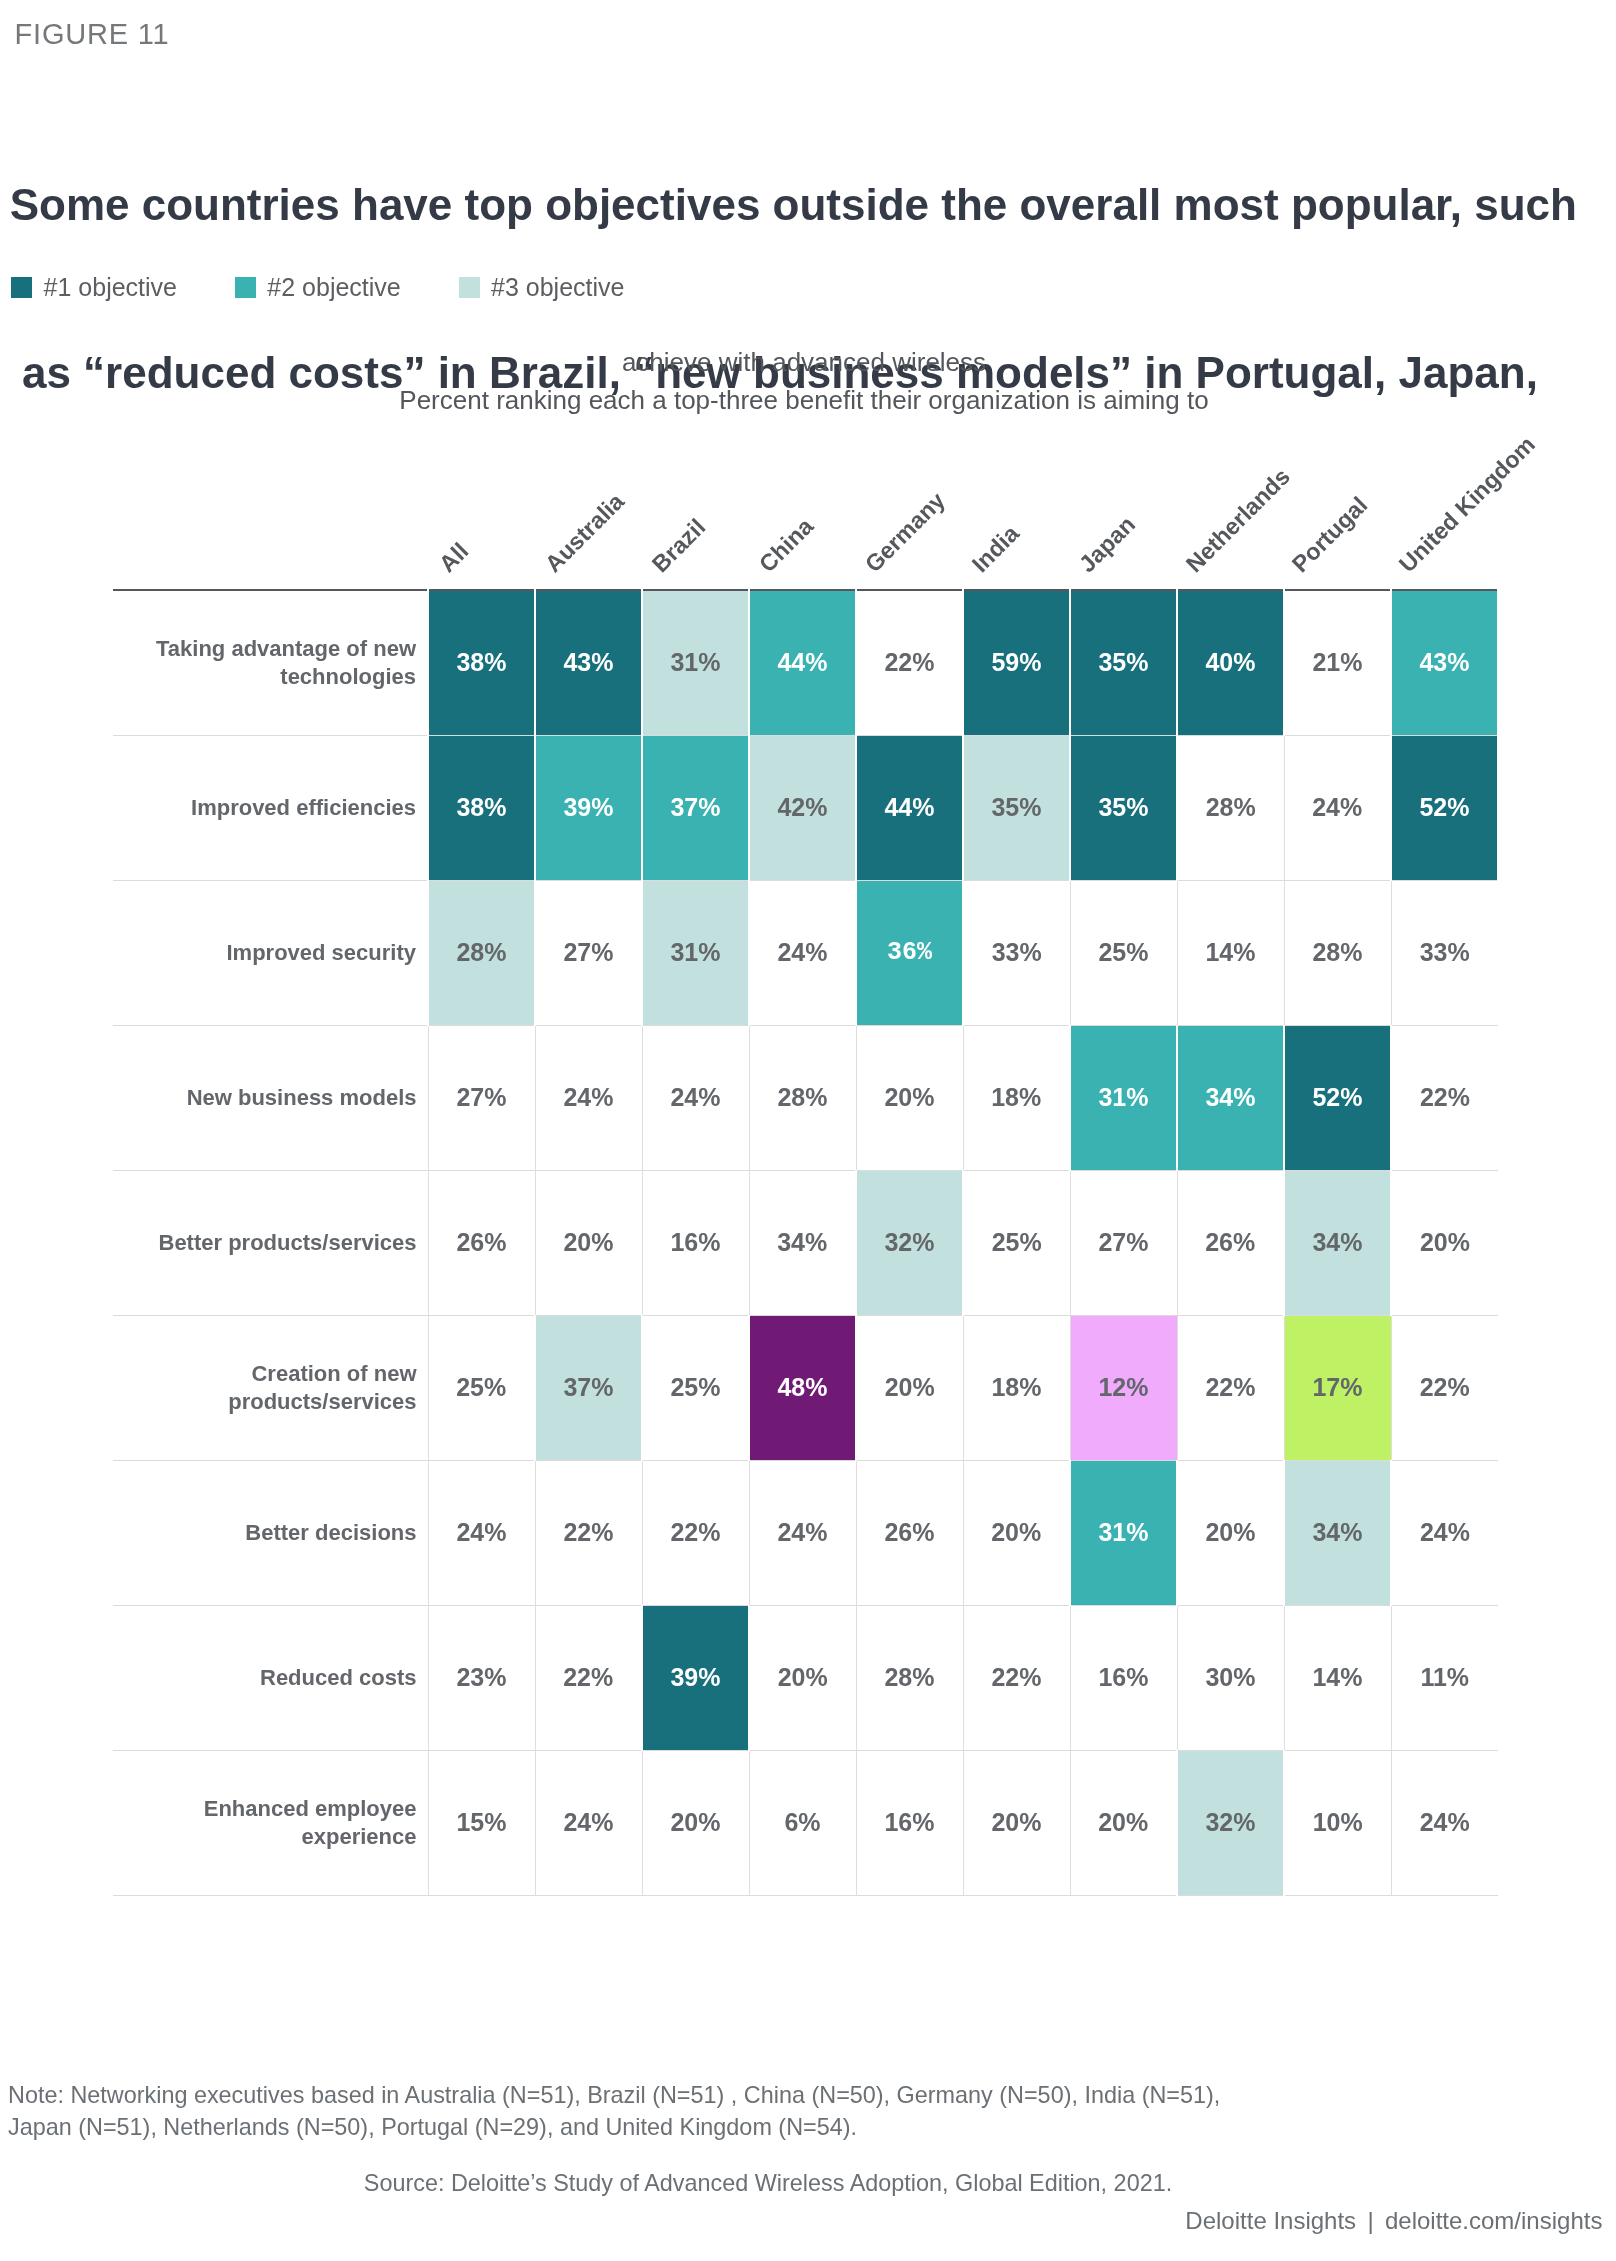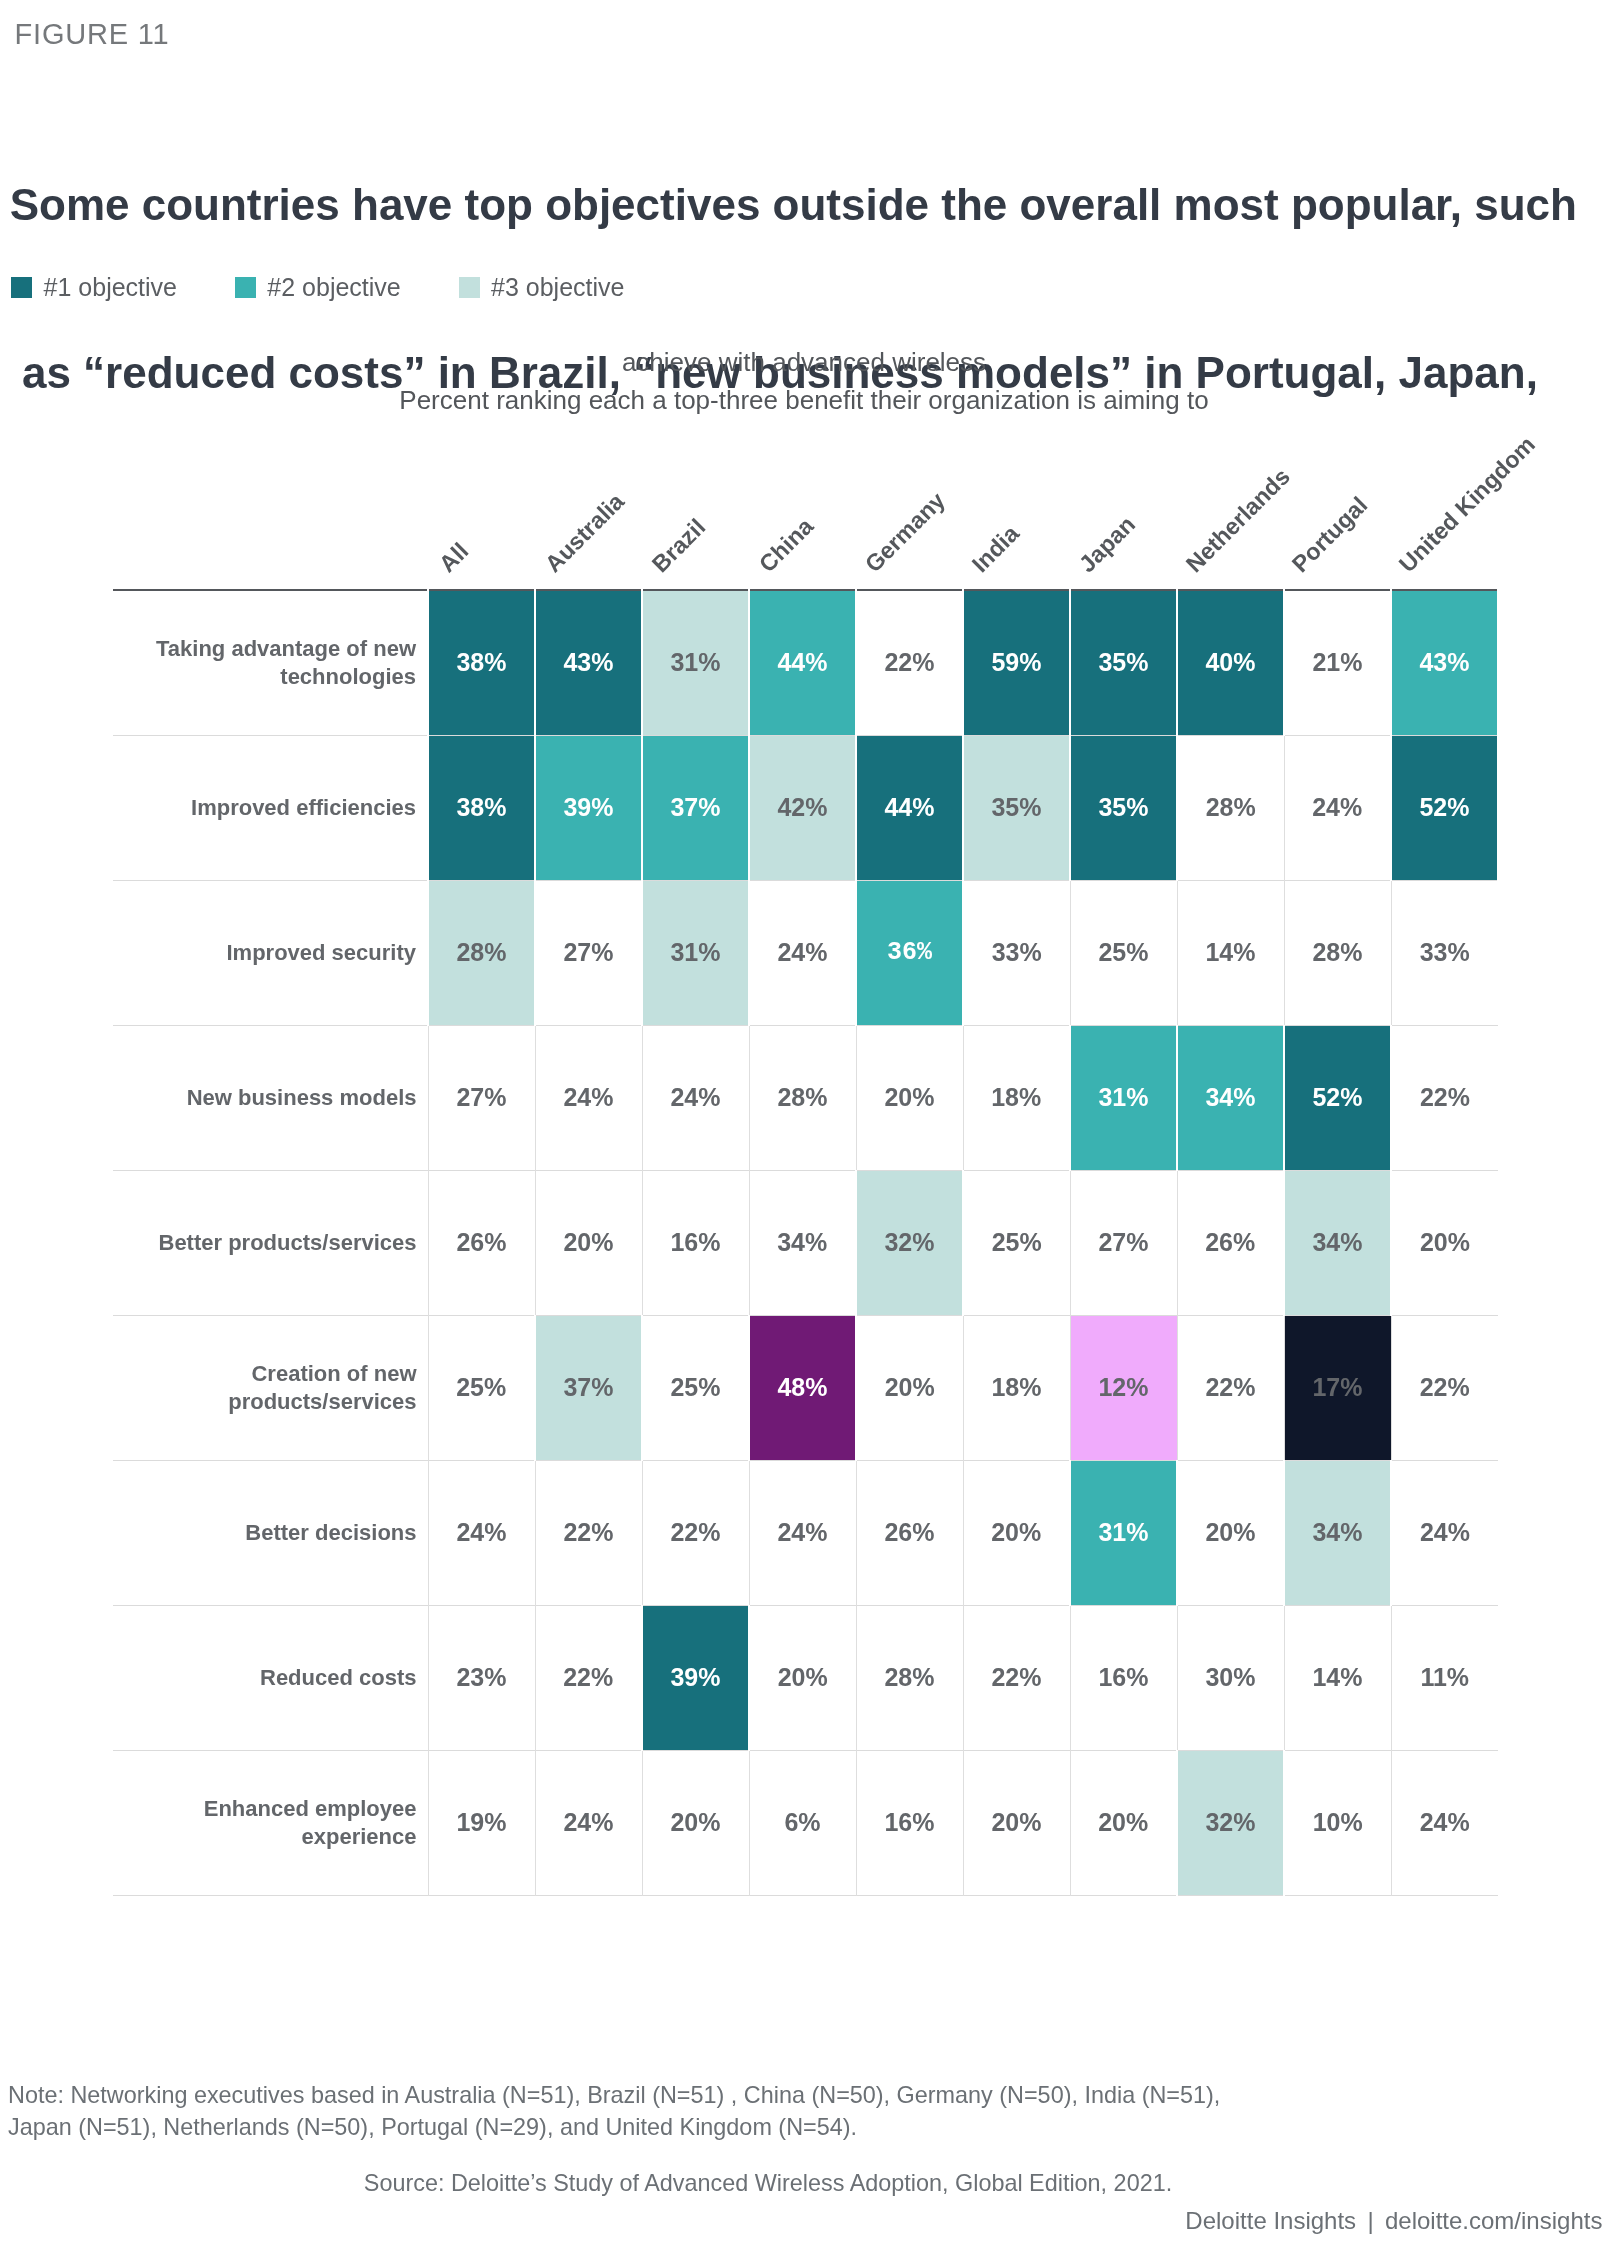--- a/index.html
+++ b/index.html
@@ -190,21 +190,21 @@
         <tr>
           <td class="rowlabel">Creation of new products/services</td>
           <td class="cell" style="background: rgb(255, 255, 255); color: rgb(99, 102, 106);">25%</td>
           <td class="cell colored" style="background: rgb(194, 224, 221); color: rgb(99, 102, 106);">37%</td>
           <td class="cell" style="background: rgb(255, 255, 255); color: rgb(99, 102, 106);">25%</td>
           <td class="cell colored" style="background: #701a75; color: rgb(255, 255, 255);">48%</td>
           <td class="cell" style="background: rgb(255, 255, 255); color: rgb(99, 102, 106);">20%</td>
           <td class="cell" style="background: rgb(255, 255, 255); color: rgb(99, 102, 106);">18%</td>
           <td class="cell" style="background: #f0abfc; color: rgb(99, 102, 106);">12%</td>
           <td class="cell" style="background: rgb(255, 255, 255); color: rgb(99, 102, 106);">22%</td>
-          <td class="cell" style="background: #0f172a; color: rgb(99, 102, 106);">17%</td>
+          <td class="cell" style="background: #bef264; color: rgb(99, 102, 106);">17%</td>
           <td class="cell" style="background: rgb(255, 255, 255); color: rgb(99, 102, 106);">22%</td>
         </tr>
         <tr>
           <td class="rowlabel">Better decisions</td>
           <td class="cell" style="background: rgb(255, 255, 255); color: rgb(99, 102, 106);">24%</td>
           <td class="cell" style="background: rgb(255, 255, 255); color: rgb(99, 102, 106);">22%</td>
           <td class="cell" style="background: rgb(255, 255, 255); color: rgb(99, 102, 106);">22%</td>
           <td class="cell" style="background: rgb(255, 255, 255); color: rgb(99, 102, 106);">24%</td>
           <td class="cell" style="background: rgb(255, 255, 255); color: rgb(99, 102, 106);">26%</td>
           <td class="cell" style="background: rgb(255, 255, 255); color: rgb(99, 102, 106);">20%</td>
@@ -221,21 +221,21 @@
           <td class="cell" style="background: rgb(255, 255, 255); color: rgb(99, 102, 106);">20%</td>
           <td class="cell" style="background: rgb(255, 255, 255); color: rgb(99, 102, 106);">28%</td>
           <td class="cell" style="background: rgb(255, 255, 255); color: rgb(99, 102, 106);">22%</td>
           <td class="cell" style="background: rgb(255, 255, 255); color: rgb(99, 102, 106);">16%</td>
           <td class="cell" style="background: rgb(255, 255, 255); color: rgb(99, 102, 106);">30%</td>
           <td class="cell" style="background: rgb(255, 255, 255); color: rgb(99, 102, 106);">14%</td>
           <td class="cell" style="background: rgb(255, 255, 255); color: rgb(99, 102, 106);">11%</td>
         </tr>
         <tr>
           <td class="rowlabel">Enhanced employee experience</td>
-          <td class="cell" style="background: rgb(255, 255, 255); color: rgb(99, 102, 106);">19%</td>
+          <td class="cell" style="background: rgb(255, 255, 255); color: rgb(99, 102, 106);">15%</td>
           <td class="cell" style="background: rgb(255, 255, 255); color: rgb(99, 102, 106);">24%</td>
           <td class="cell" style="background: rgb(255, 255, 255); color: rgb(99, 102, 106);">20%</td>
           <td class="cell" style="background: rgb(255, 255, 255); color: rgb(99, 102, 106);">6%</td>
           <td class="cell" style="background: rgb(255, 255, 255); color: rgb(99, 102, 106);">16%</td>
           <td class="cell" style="background: rgb(255, 255, 255); color: rgb(99, 102, 106);">20%</td>
           <td class="cell" style="background: rgb(255, 255, 255); color: rgb(99, 102, 106);">20%</td>
           <td class="cell colored" style="background: rgb(194, 224, 221); color: rgb(99, 102, 106);">32%</td>
           <td class="cell" style="background: rgb(255, 255, 255); color: rgb(99, 102, 106);">10%</td>
           <td class="cell" style="background: rgb(255, 255, 255); color: rgb(99, 102, 106);">24%</td>
         </tr>

